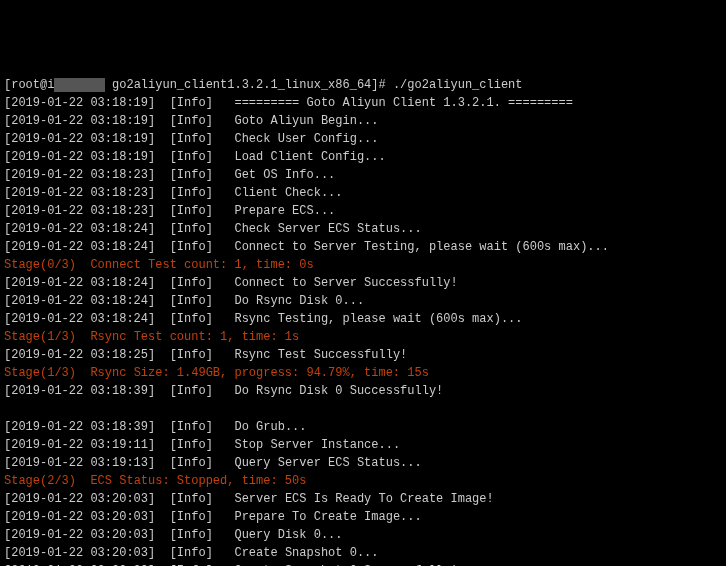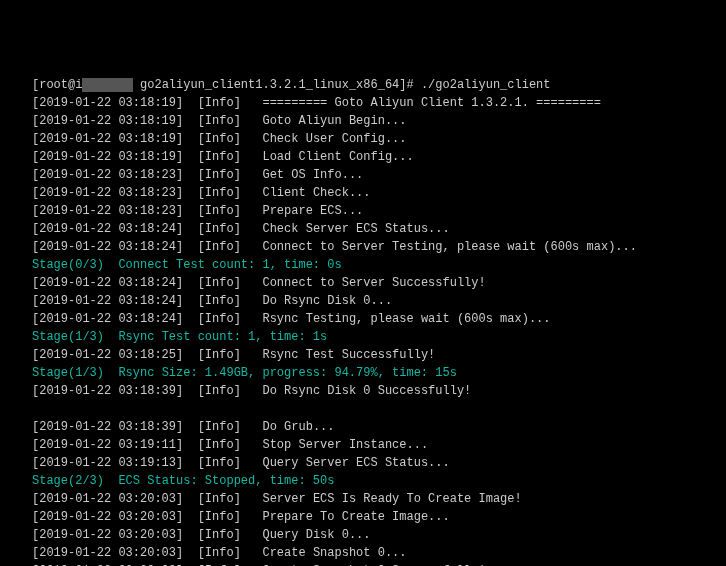--- a/index.html
+++ b/index.html
@@ -7,22 +7,22 @@
       background: #000;
       color: #ccc;
       font-family: "Courier New", monospace;
       font-size: 12px;
       line-height: 1.5;
       padding: 4px;
       width: 726px;
       white-space: pre;
       overflow: hidden;
     }
-    .line { display: block; margin-left: 28px; }
-    .cyan { color: #14b8a6; }
+    .line { display: block; }
+    .cyan { color: #c2410c; }
     .white { color: #ccc; }
     .dim { color: #777; }
   </style>
 </head>
 <body>
 
 
 
 <div id="terminal"><div class="line"><span class="white">[root@i</span><span class="dim" style="background: rgb(85, 85, 85);">       </span><span class="white"> go2aliyun_client1.3.2.1_linux_x86_64]#</span><span class="white"> ./go2aliyun_client</span></div><div class="line"><span class="white">[2019-01-22 03:18:19]</span><span>  </span><span class="white">[Info]</span><span>   </span><span class="white">========= Goto Aliyun Client 1.3.2.1. =========</span></div><div class="line"><span class="white">[2019-01-22 03:18:19]</span><span>  </span><span class="white">[Info]</span><span>   </span><span class="white">Goto Aliyun Begin...</span></div><div class="line"><span class="white">[2019-01-22 03:18:19]</span><span>  </span><span class="white">[Info]</span><span>   </span><span class="white">Check User Config...</span></div><div class="line"><span class="white">[2019-01-22 03:18:19]</span><span>  </span><span class="white">[Info]</span><span>   </span><span class="white">Load Client Config...</span></div><div class="line"><span class="white">[2019-01-22 03:18:23]</span><span>  </span><span class="white">[Info]</span><span>   </span><span class="white">Get OS Info...</span></div><div class="line"><span class="white">[2019-01-22 03:18:23]</span><span>  </span><span class="white">[Info]</span><span>   </span><span class="white">Client Check...</span></div><div class="line"><span class="white">[2019-01-22 03:18:23]</span><span>  </span><span class="white">[Info]</span><span>   </span><span class="white">Prepare ECS...</span></div><div class="line"><span class="white">[2019-01-22 03:18:24]</span><span>  </span><span class="white">[Info]</span><span>   </span><span class="white">Check Server ECS Status...</span></div><div class="line"><span class="white">[2019-01-22 03:18:24]</span><span>  </span><span class="white">[Info]</span><span>   </span><span class="white">Connect to Server Testing, please wait (600s max)...</span></div><div class="line"><span class="cyan">Stage(0/3)</span><span class="white">  </span><span class="cyan">Connect Test count: 1, time: 0s</span></div><div class="line"><span class="white">[2019-01-22 03:18:24]</span><span>  </span><span class="white">[Info]</span><span>   </span><span class="white">Connect to Server Successfully!</span></div><div class="line"><span class="white">[2019-01-22 03:18:24]</span><span>  </span><span class="white">[Info]</span><span>   </span><span class="white">Do Rsync Disk 0...</span></div><div class="line"><span class="white">[2019-01-22 03:18:24]</span><span>  </span><span class="white">[Info]</span><span>   </span><span class="white">Rsync Testing, please wait (600s max)...</span></div><div class="line"><span class="cyan">Stage(1/3)</span><span class="white">  </span><span class="cyan">Rsync Test count: 1, time: 1s</span></div><div class="line"><span class="white">[2019-01-22 03:18:25]</span><span>  </span><span class="white">[Info]</span><span>   </span><span class="white">Rsync Test Successfully!</span></div><div class="line"><span class="cyan">Stage(1/3)</span><span class="white">  </span><span class="cyan">Rsync Size: 1.49GB, progress: 94.79%, time: 15s</span></div><div class="line"><span class="white">[2019-01-22 03:18:39]</span><span>  </span><span class="white">[Info]</span><span>   </span><span class="white">Do Rsync Disk 0 Successfully!</span></div><div class="line">&nbsp;</div><div class="line"><span class="white">[2019-01-22 03:18:39]</span><span>  </span><span class="white">[Info]</span><span>   </span><span class="white">Do Grub...</span></div><div class="line"><span class="white">[2019-01-22 03:19:11]</span><span>  </span><span class="white">[Info]</span><span>   </span><span class="white">Stop Server Instance...</span></div><div class="line"><span class="white">[2019-01-22 03:19:13]</span><span>  </span><span class="white">[Info]</span><span>   </span><span class="white">Query Server ECS Status...</span></div><div class="line"><span class="cyan">Stage(2/3)</span><span class="white">  </span><span class="cyan">ECS Status: Stopped, time: 50s</span></div><div class="line"><span class="white">[2019-01-22 03:20:03]</span><span>  </span><span class="white">[Info]</span><span>   </span><span class="white">Server ECS Is Ready To Create Image!</span></div><div class="line"><span class="white">[2019-01-22 03:20:03]</span><span>  </span><span class="white">[Info]</span><span>   </span><span class="white">Prepare To Create Image...</span></div><div class="line"><span class="white">[2019-01-22 03:20:03]</span><span>  </span><span class="white">[Info]</span><span>   </span><span class="white">Query Disk 0...</span></div><div class="line"><span class="white">[2019-01-22 03:20:03]</span><span>  </span><span class="white">[Info]</span><span>   </span><span class="white">Create Snapshot 0...</span></div><div class="line"><span class="white">[2019-01-22 03:20:09]</span><span>  </span><span class="white">[Info]</span><span>   </span><span class="white">Create Snapshot 0 Successfully!</span></div></div>
 

